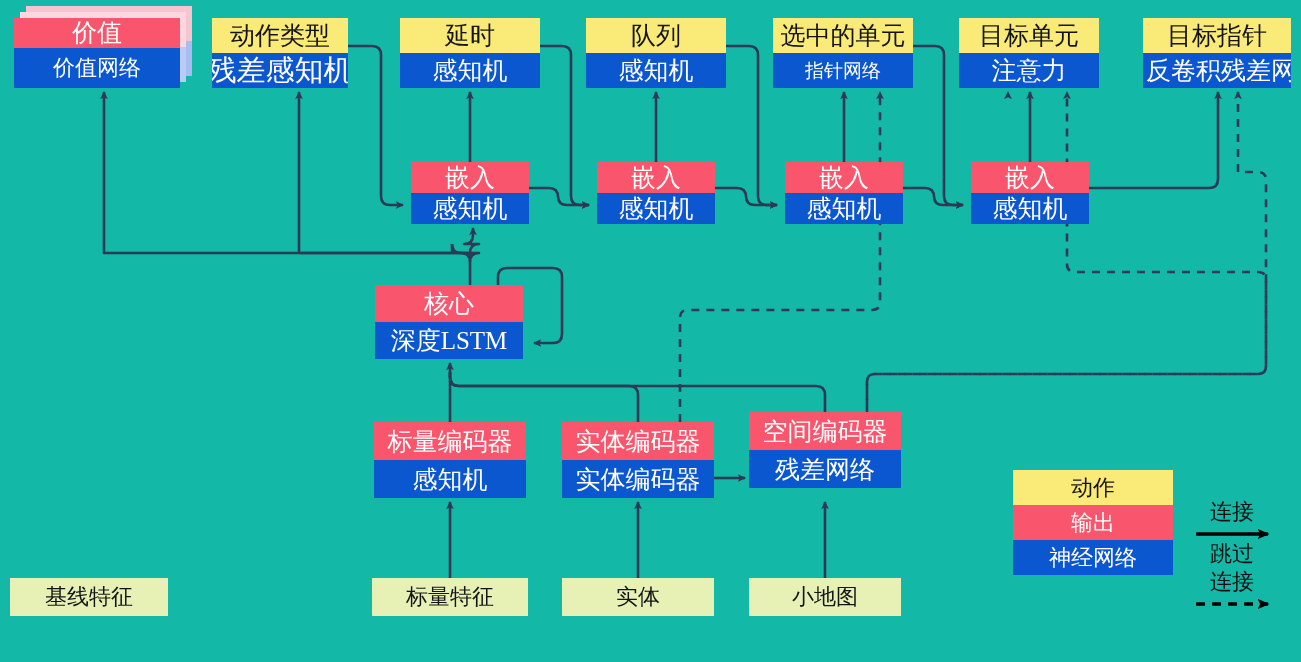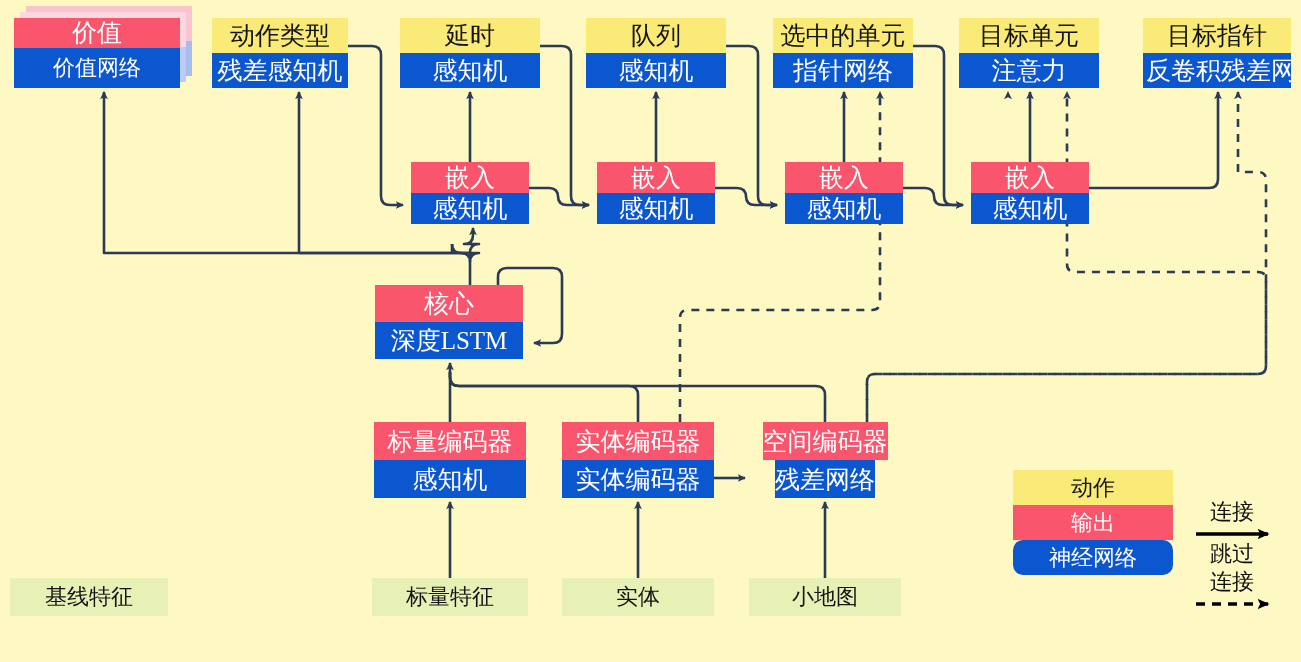--- a/index.html
+++ b/index.html
@@ -4,21 +4,21 @@
 <style>
   html,body{margin:0;padding:0;background:#ffffff;}
   body{
     font-family:"Liberation Serif","DejaVu Serif",serif;
     -webkit-font-smoothing:antialiased;
   }
   #canvas{
     position:relative;
     width:1301px;
     height:662px;
-    background:#fef9c3;
+    background:#14b8a6;
     overflow:hidden;
   }
   #wires{position:absolute;left:0;top:0;width:1301px;height:662px;pointer-events:none;}
 
   .node{
     position:absolute;
     box-sizing:border-box;
     display:flex;
     flex-direction:column;
     z-index:3;
@@ -153,33 +153,33 @@
       <div class="shadow-a" style="left: 20px; top: 12px; width: 166px; height: 70px;">
         <div class="sh-top" style="height: 35px;"></div>
         <div class="sh-bot" style="height: 35px;"></div>
       </div>
       <div class="node" style="left: 14px; top: 18px; width: 166px; height: 70px;">
         <div class="band band-output" style="height: 35px; font-size: 25px;">价值</div>
         <div class="band band-net" style="height: 47px; font-size: 22px;">价值网络</div>
       </div>
       <div class="node" style="left: 212px; top: 18px; width: 136px; height: 70px;">
         <div class="band band-action" style="height: 35px; font-size: 25px;">动作类型</div>
-        <div class="band band-net" style="height: 35px; font-size: 25px;">残差感知机</div>
+        <div class="band band-net" style="height: 35px; font-size: 29px;">残差感知机</div>
       </div>
       <div class="node" style="left: 400px; top: 18px; width: 140px; height: 70px;">
         <div class="band band-action" style="height: 35px; font-size: 25px;">延时</div>
         <div class="band band-net" style="height: 35px; font-size: 25px;">感知机</div>
       </div>
       <div class="node" style="left: 586px; top: 18px; width: 140px; height: 70px;">
         <div class="band band-action" style="height: 35px; font-size: 25px;">队列</div>
         <div class="band band-net" style="height: 35px; font-size: 25px;">感知机</div>
       </div>
       <div class="node" style="left: 773px; top: 18px; width: 140px; height: 70px;">
         <div class="band band-action" style="height: 35px; font-size: 25px;">选中的单元</div>
-        <div class="band band-net" style="height: 36px; font-size: 25px;">指针网络</div>
+        <div class="band band-net" style="height: 36px; font-size: 19px;">指针网络</div>
       </div>
       <div class="node" style="left: 959px; top: 18px; width: 140px; height: 70px;">
         <div class="band band-action" style="height: 35px; font-size: 25px;">目标单元</div>
         <div class="band band-net" style="height: 35px; font-size: 25px;">注意力</div>
       </div>
       <div class="node" style="left: 1143px; top: 18px; width: 148px; height: 70px; text-align: right;">
         <div class="band band-action" style="height: 35px; font-size: 25px;">目标指针</div>
         <div class="band band-net" style="height: 35px; font-size: 25px; padding-left: 8px;">反卷积残差网</div>
       </div>
       <div class="node" style="left: 411px; top: 162px; width: 118px; height: 62px;">
@@ -203,21 +203,21 @@
         <div class="band band-net" style="height: 37px; font-size: 25px;">深度LSTM</div>
       </div>
       <div class="node" style="left: 374px; top: 422px; width: 152px; height: 76px;">
         <div class="band band-output" style="height: 38px; font-size: 25px;">标量编码器</div>
         <div class="band band-net" style="height: 38px; font-size: 25px;">感知机</div>
       </div>
       <div class="node" style="left: 562px; top: 422px; width: 152px; height: 76px;">
         <div class="band band-output" style="height: 38px; font-size: 25px;">实体编码器</div>
         <div class="band band-net" style="height: 38px; font-size: 25px;">实体编码器</div>
       </div>
-      <div class="node" style="left: 749px; top: 422px; width: 152px; height: 76px; align-items: center;">
+      <div class="node" style="left: 749px; top: 412px; width: 152px; height: 76px;">
         <div class="band band-output" style="height: 38px; font-size: 25px;">空间编码器</div>
         <div class="band band-net" style="height: 38px; font-size: 25px;">残差网络</div>
       </div>
     </div>
   <div id="inputs-layer">
       <div class="node" style="left: 10px; top: 578px; width: 158px; height: 38px;">
         <div class="band band-input" style="height: 38px; font-size: 22px;">基线特征</div>
       </div>
       <div class="node" style="left: 372px; top: 578px; width: 156px; height: 38px;">
         <div class="band band-input" style="height: 38px; font-size: 22px;">标量特征</div>
@@ -226,20 +226,20 @@
         <div class="band band-input" style="height: 38px; font-size: 22px;">实体</div>
       </div>
       <div class="node" style="left: 749px; top: 578px; width: 152px; height: 38px;">
         <div class="band band-input" style="height: 38px; font-size: 22px;">小地图</div>
       </div>
     </div>
 
   <div id="legend-box" style="left:1013px;top:470px;width:160px;">
       <div class="band band-action" style="height: 35px; font-size: 22px;">动作</div>
       <div class="band band-output" style="height: 35px; font-size: 22px;">输出</div>
-      <div class="band band-net" style="height: 35px; font-size: 22px; border-radius: 10px;">神经网络</div>
+      <div class="band band-net" style="height: 35px; font-size: 22px;">神经网络</div>
     </div>
 
   <div class="lg-label" style="left:1196px;top:497px;width:72px;font-size:22px;">连接</div>
   <div class="lg-label" style="left:1196px;top:539px;width:72px;font-size:22px;">跳过</div>
   <div class="lg-label" style="left:1196px;top:567px;width:72px;font-size:22px;">连接</div>
 
 </div>
 
 </body></html>

